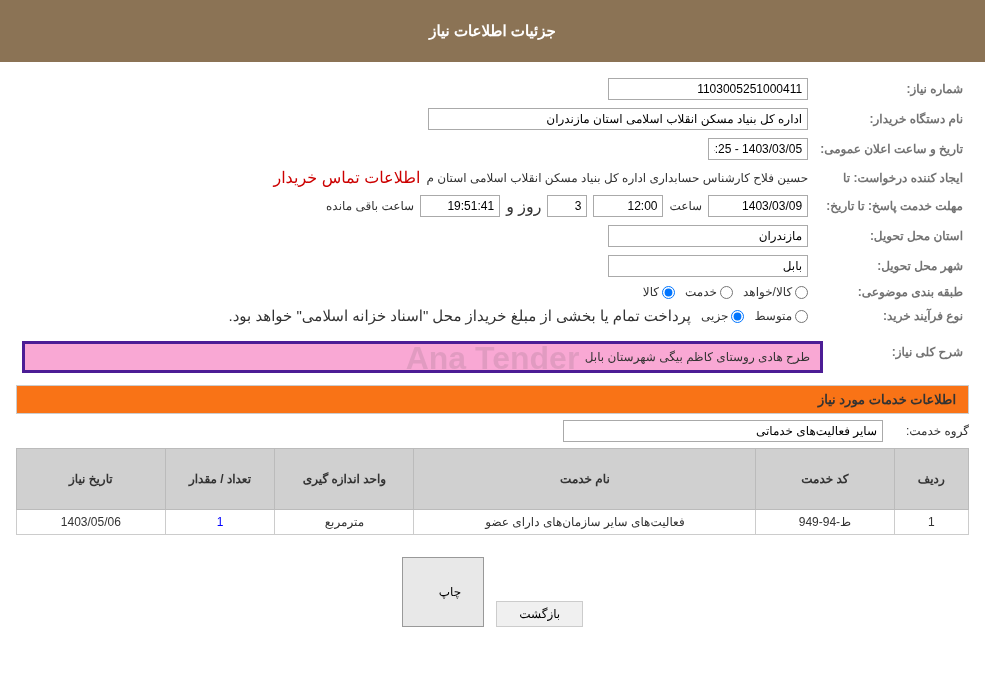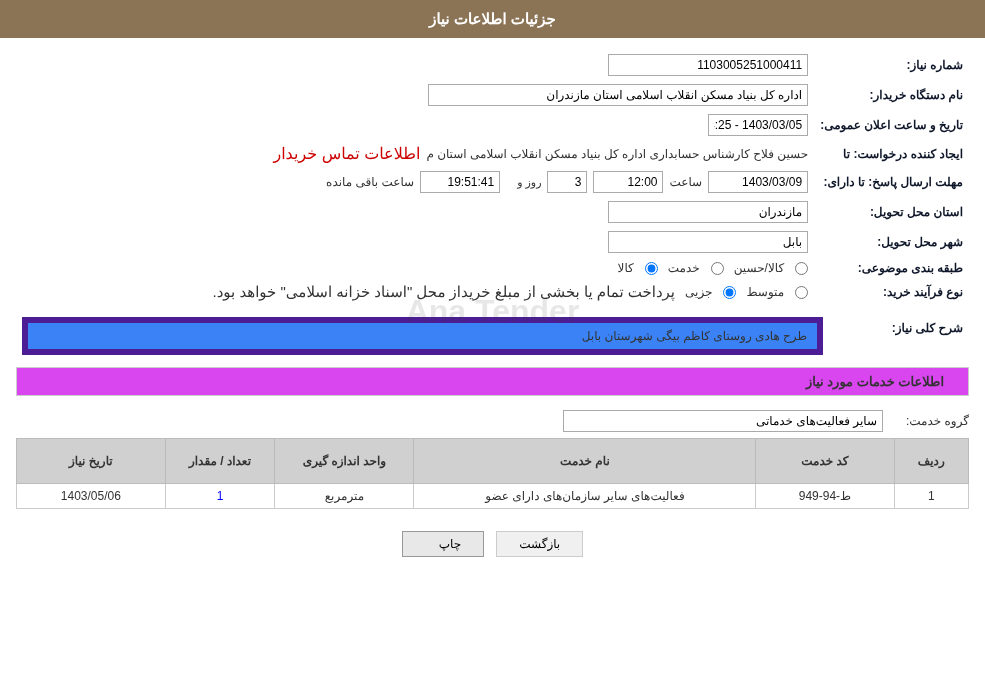--- a/index.html
+++ b/index.html
@@ -13,21 +13,21 @@
     .page-wrapper {
       max-width: 985px;
       margin: 0 auto;
       background: #fff;
       min-height: 691px;
     }
     .header-bar {
       background: #8B7355;
       color: #fff;
       text-align: center;
-      padding: 10px 16px;
+      padding: 22px 16px;
       font-size: 15px;
       font-weight: bold;
     }
     .content-area {
       padding: 12px 16px;
       background: #fff;
     }
     .info-table {
       width: 100%;
       border-collapse: collapse;
@@ -35,21 +35,21 @@
     }
     .info-table td {
       padding: 4px 6px;
       vertical-align: middle;
       font-size: 12px;
     }
     .label-cell {
       text-align: right;
       font-weight: bold;
       white-space: nowrap;
-      color: #0f172a;
+      color: #737373;
       width: 140px;
     }
     .value-cell {
       text-align: right;
     }
     .input-box {
       border: 1px solid #aaa;
       background: #fff;
       padding: 3px 5px;
       font-size: 12px;
@@ -69,41 +69,41 @@
     }
     .radio-group {
       display: flex;
       gap: 10px;
       align-items: center;
       direction: rtl;
     }
     .radio-label {
       display: flex;
       align-items: flex-end;
-      gap: 11px;
+      gap: 3px;
       font-size: 12px;
     }
     .section-header {
-      background: #d946ef;
+      background: #f97316;
       border: 1px solid #ccc;
-      padding: 6px 24px;
+      padding: 6px 12px;
       font-weight: bold;
       font-size: 13px;
       text-align: right;
-      margin: 8px 0 14px 0;
+      margin: 8px 0 6px 0;
     }
     .service-table {
       width: 100%;
       border-collapse: collapse;
       margin-bottom: 8px;
     }
     .service-table th {
       background: #d0d0d0;
       border: 1px solid #bbb;
-      padding: 15px 8px;
+      padding: 23px 8px;
       text-align: center;
       font-size: 12px;
       font-weight: bold;
     }
     .service-table td {
       border: 1px solid #ccc;
       padding: 5px 23px;
       text-align: center;
       font-size: 12px;
     }
@@ -134,20 +134,21 @@
       border: 1px solid #999;
       background: #f5f5f5;
     }
     .btn-print {
       background: #e8e8e8;
       padding-left: 36px;
     }
     .btn-back {
       background: #f0f0f0;
       border: 1px solid #ccc;
+      margin-top: 44px;
     }
     .watermark-area {
       position: relative;
     }
     .watermark {
       position: absolute;
       top: 50%;
       left: 50%;
       transform: translate(-50%, -50%);
       opacity: 0.12;
@@ -159,24 +160,24 @@
       z-index: 1;
     }
     .row-flex {
       display: flex;
       align-items: center;
       direction: rtl;
       gap: 6px;
       flex-wrap: wrap;
     }
     .border-box {
-      border: 6px solid #4c1d95;
+      border: 3px solid #4c1d95;
       padding: 6px 10px;
       min-height: 32px;
-      background: #3b82f6;
+      background: #f9a8d4;
       text-align: right;
       font-size: 12px;
       width: 100%;
     }
     .note-text {
       font-size: 15px;
       color: #333;
     }
     .group-row {
       display: flex;
@@ -236,29 +237,29 @@
         <td colspan="3">
           <div class="row-flex">
             <span style="font-size:12px;">حسین فلاح کارشناس حسابداری اداره کل بنیاد مسکن انقلاب اسلامی استان م</span>
             <a href="#" class="contact-link">اطلاعات تماس خریدار</a>
           </div>
         </td>
       </tr>
       <tr>
 
         <td class="label-cell">
-          <span>مهلت ارسال پاسخ: تا دارای:</span>
+          <span>مهلت خدمت پاسخ: تا تاریخ:</span>
         </td>
         <td colspan="3">
           <div class="row-flex">
             <input class="input-box input-small" type="text" value="1403/03/09" style="">
             <span style="font-size:12px;">ساعت</span>
             <input class="input-box" style="width: 70px;" type="text" value="12:00">
             <input class="input-box" style="width: 40px;" type="text" value="3">
-            <span style="font-size:11px;margin-left:11px;">روز و</span>
+            <span style="font-size:16px;">روز و</span>
             <input class="input-box" style="width: 80px;" type="text" value="19:51:41">
             <span style="font-size:12px;">ساعت باقی مانده</span>
           </div>
         </td>
       </tr>
       <tr>
 
         <td class="label-cell">استان محل تحویل:</td>
         <td colspan="3">
           <input class="input-box input-medium" type="text" value="مازندران" style="">
@@ -271,21 +272,21 @@
           <input class="input-box input-medium" type="text" value="بابل" style="">
         </td>
       </tr>
       <tr>
 
         <td class="label-cell">طبقه بندی موضوعی:</td>
         <td colspan="3">
           <div class="radio-group">
             <label class="radio-label">
               <input type="radio" name="category" style="">
-              <span>کالا/حسین</span>
+              <span>کالا/خواهد</span>
             </label>
             <label class="radio-label">
               <input type="radio" name="category" style="">
               <span>خدمت</span>
             </label>
             <label class="radio-label">
               <input type="radio" name="category" checked="" style="">
               <span>کالا</span>
             </label>
           </div>

